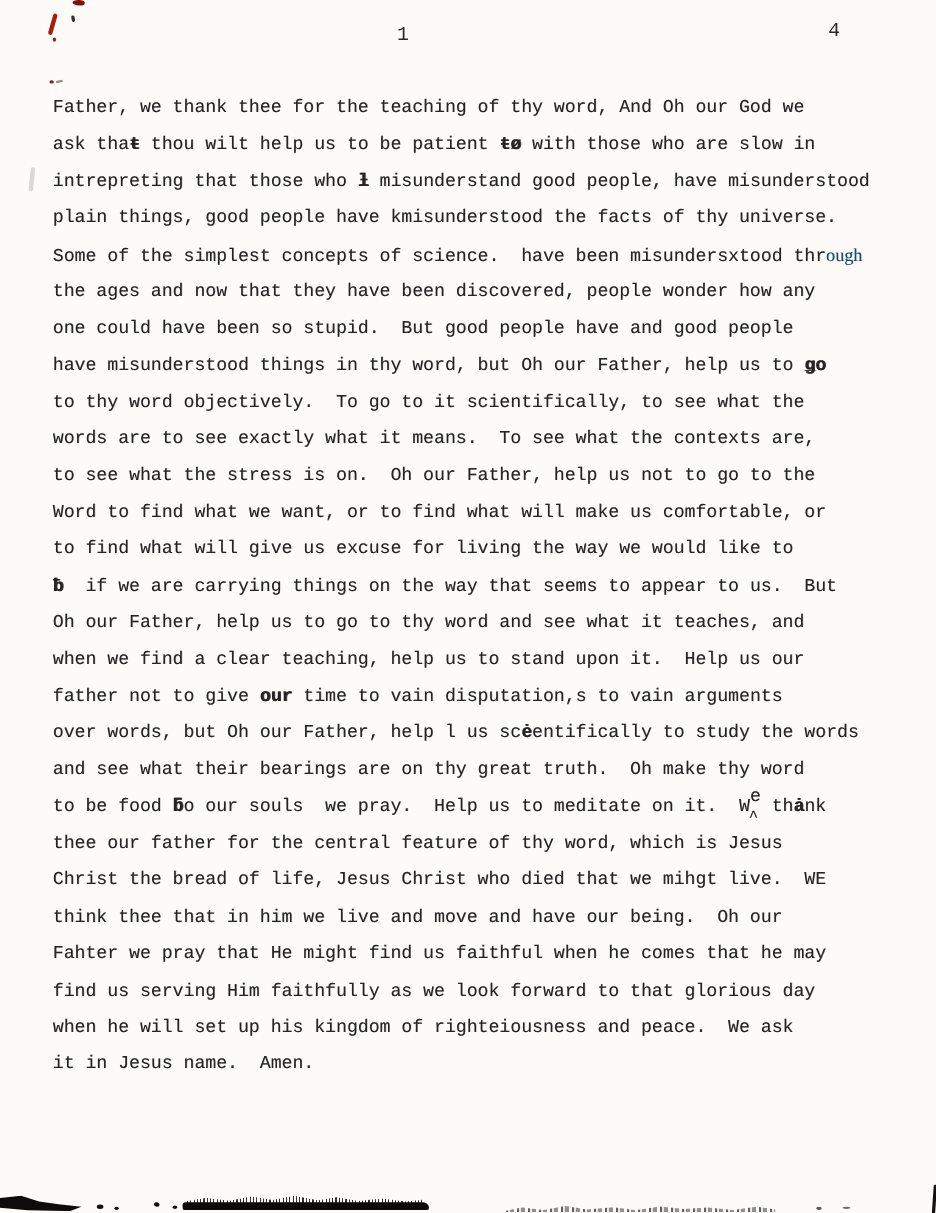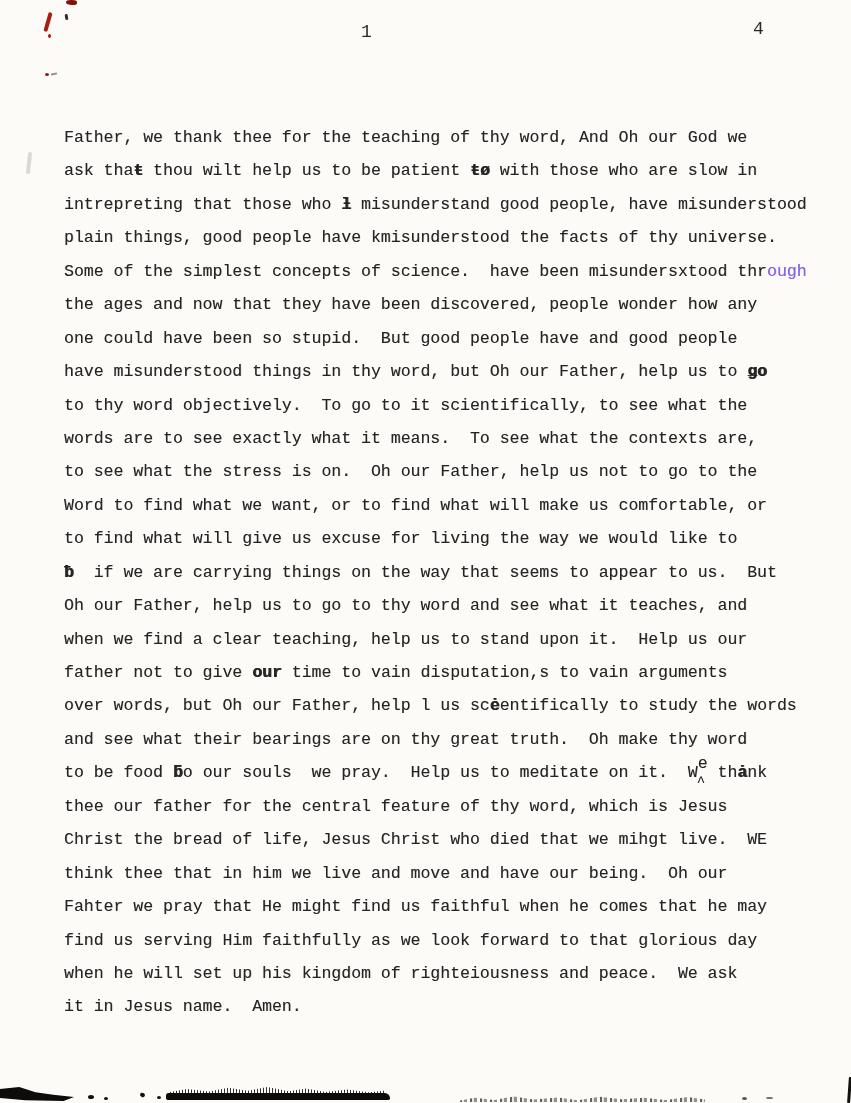--- a/index.html
+++ b/index.html
@@ -18,37 +18,36 @@
     font-size:18px;
     color:#2a2a2a;
     letter-spacing:0;
   }
   .pagenum.center{left:361px;top:22px;}
   .pagenum.right{left:753px;top:19px;}
 
   
   .typed{
     position:absolute;
-    left:64px;top:81px;
+    left:48px;top:81px;
     width:780px;
     font-size:16.5px;
     white-space:pre;
-    margin-top:40px;
   }
   .line{
     height:33.45px;
     line-height:33.45px;
     white-space:pre;
     text-shadow:0.4px 0 0 rgba(30,30,30,.35);
   }
   .seg-bold{
     font-weight:bold;
     text-shadow:0.8px 0 0 rgba(20,20,20,.8);
   }
-  .seg-red{ color:#8b5cf6; }
+  .seg-red{ color:#0c4a6e;font-family:Liberation Serif, serif; }
   .seg-sup{
     position:relative;top:-9px;
     display:inline-block;
   }
   .seg-caret{
     position:relative;top:9px;left:-11px;
     display:inline-block;width:0;
     font-size:14px;
   }
 

